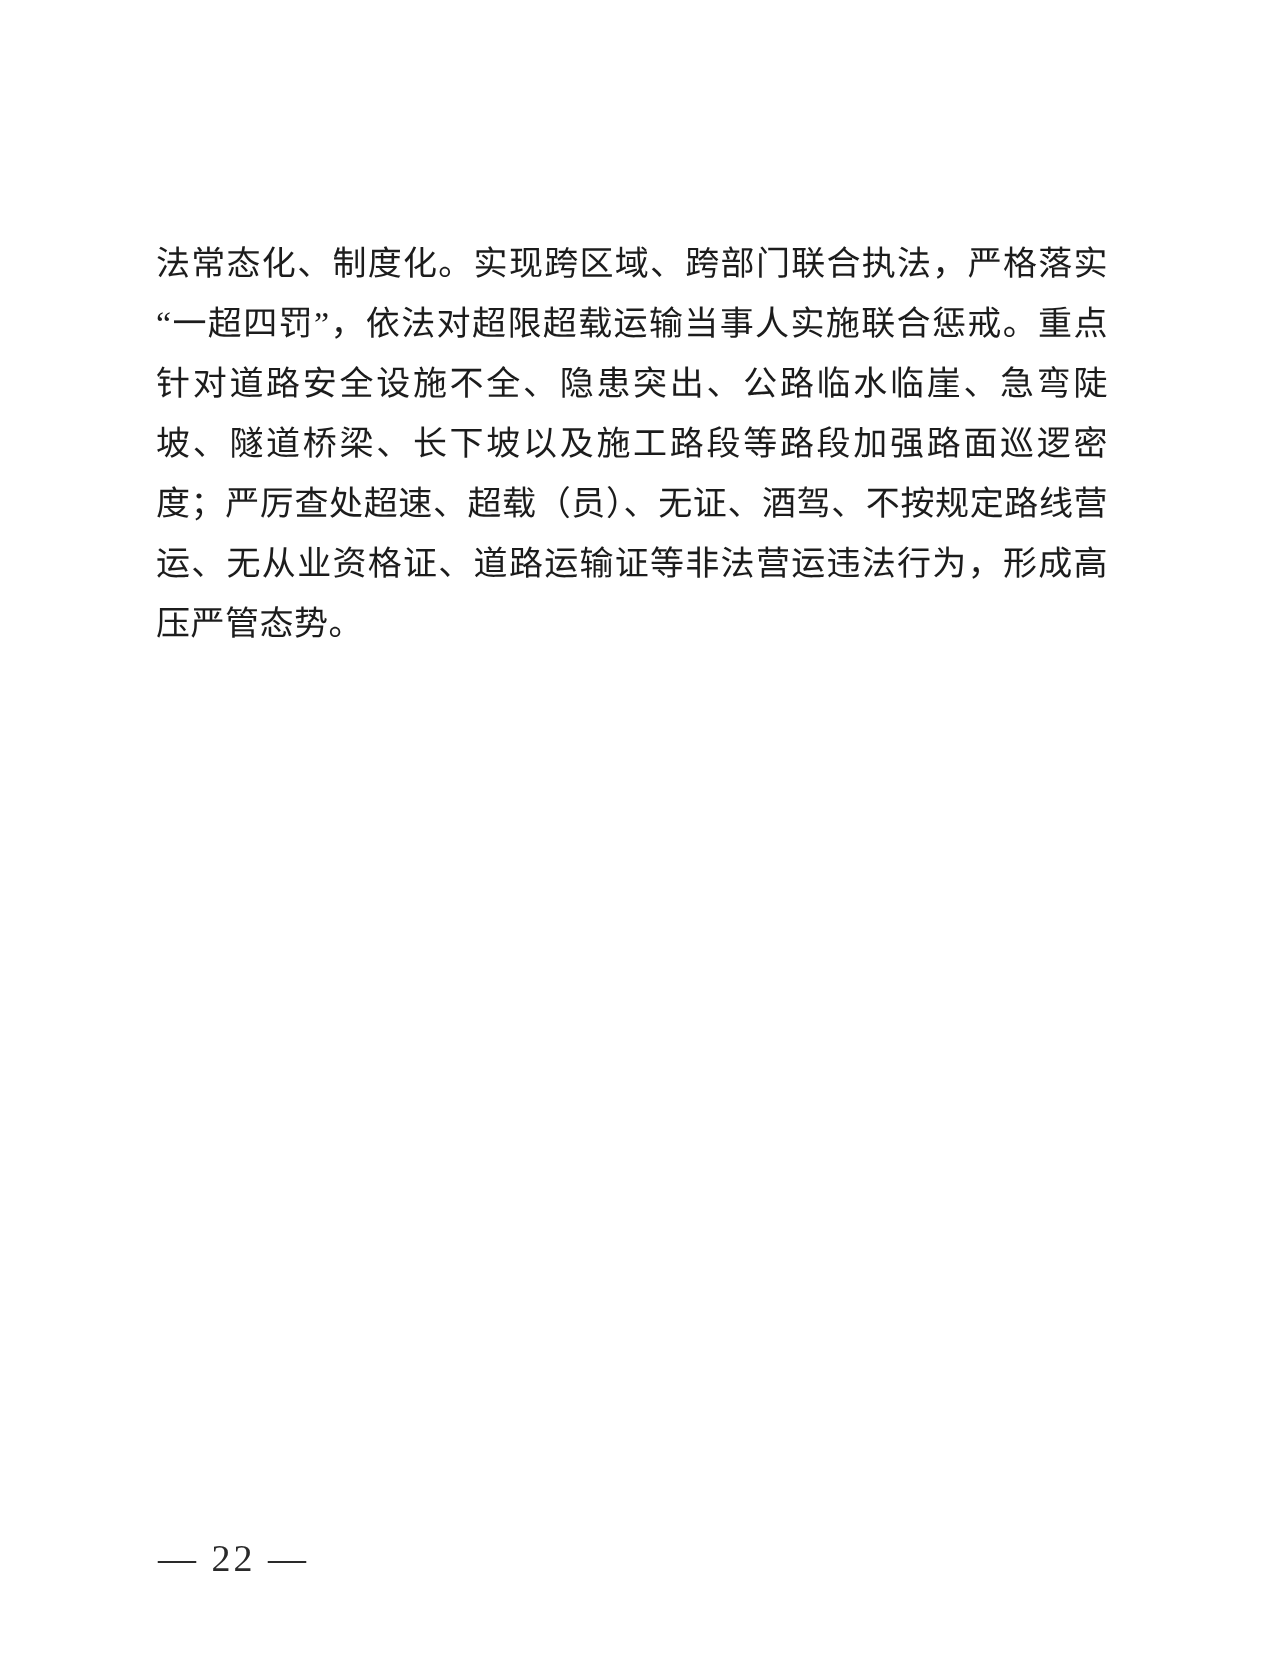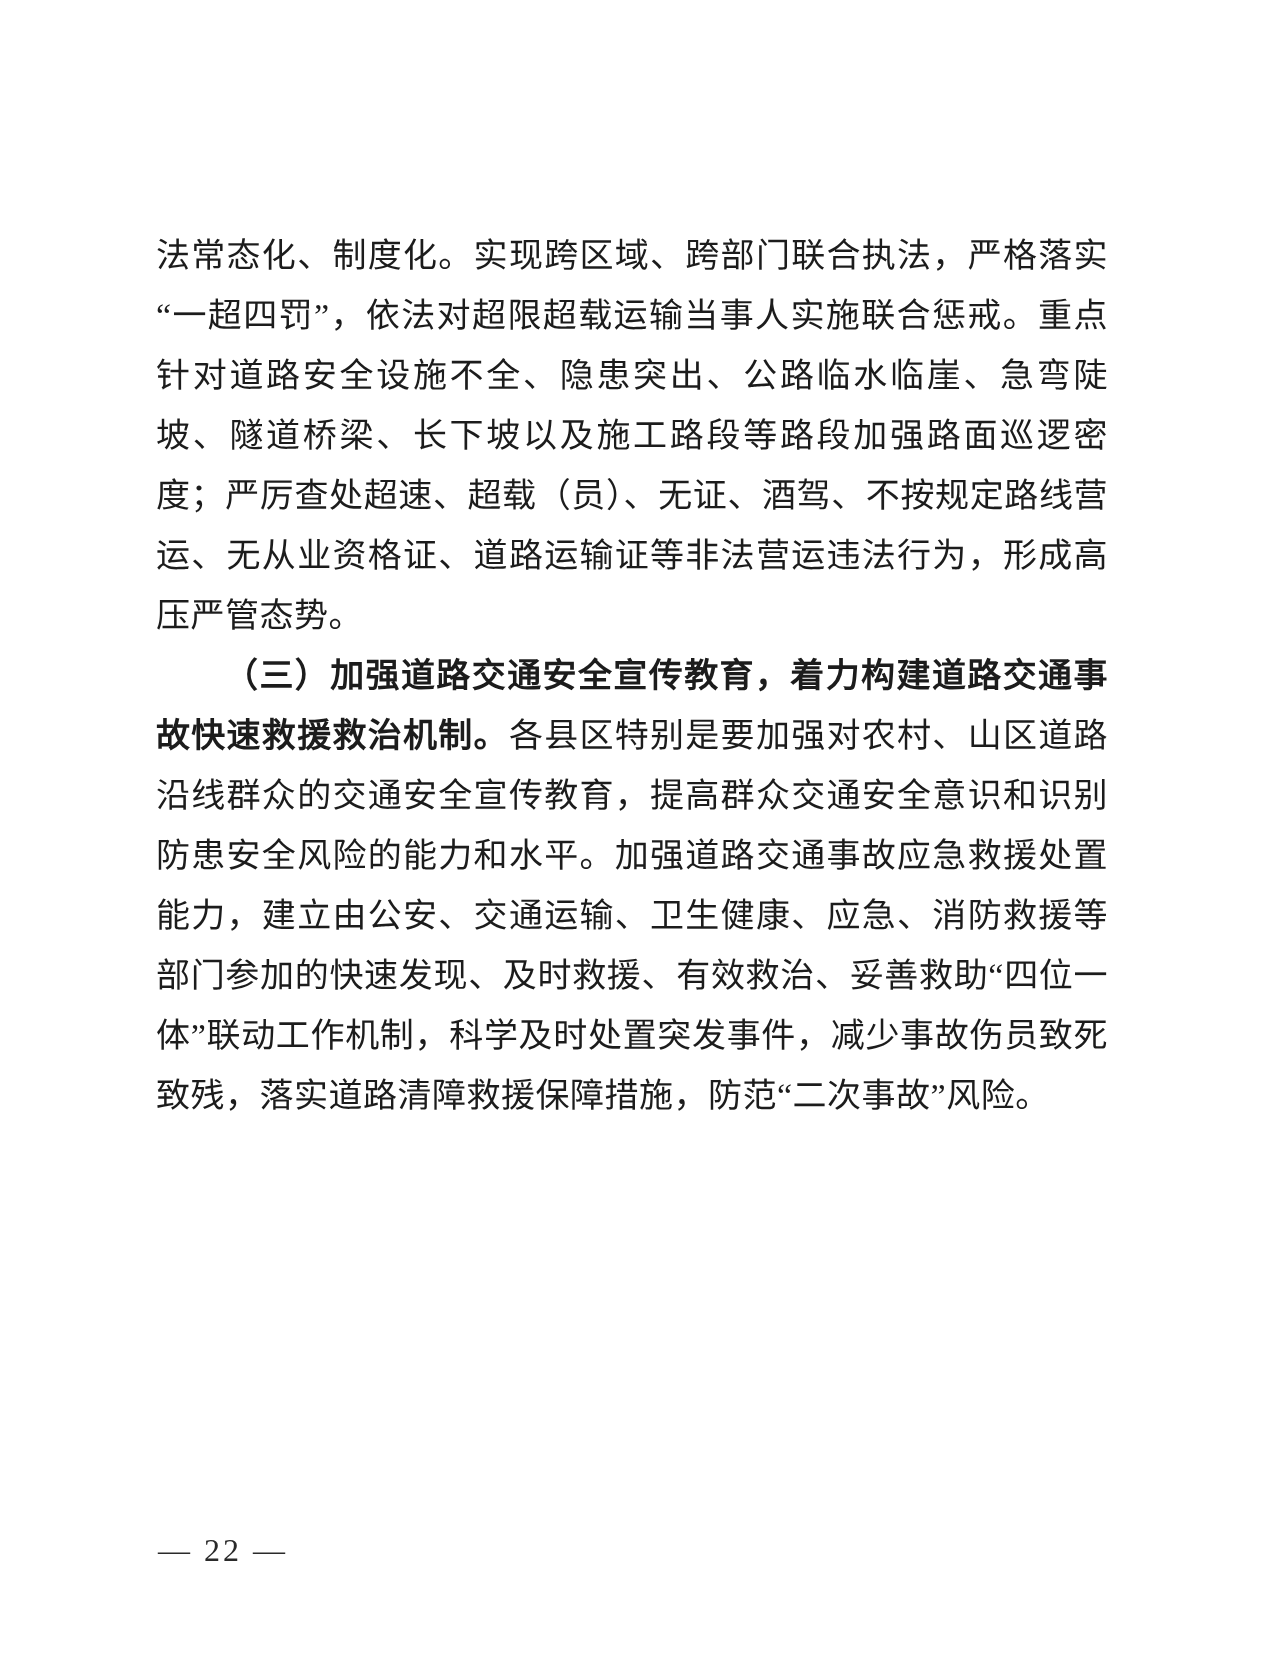--- a/index.html
+++ b/index.html
@@ -13,20 +13,21 @@
     height: 1656px;
     position: relative;
     font-family: "Liberation Serif", "DejaVu Serif", serif;
     color: #1c1c1c;
     overflow: hidden;
   }
   .page {
     position: absolute;
     inset: 0;
     background: #ffffff;
+    margin-top: 8px;
   }
   .doc {
     position: absolute;
     left: 156px;
     top: 226px;
     width: 952px;
     font-size: 34px;
     line-height: 60px;
     text-align: justify;
     text-align-last: left;
@@ -40,35 +41,34 @@
   .para.indent {
     text-indent: 2em;
   }
   .section-heading {
     font-weight: 700;
   }
   .footer {
     position: absolute;
     left: 158px;
     top: 1532px;
-    font-size: 32px;
+    font-size: 38px;
     line-height: 36px;
     color: #2a2a2a;
     letter-spacing: 3px;
   }
 </style>
 </head>
 <body>
 
 <div class="page">
 
   <main class="doc">
 
     <p class="para"><span>法常态化、制度化。实现跨区域、跨部门联合执法，严格落实“一超四罚”，依法对超限超载运输当事人实施联合惩戒。重点针对道路安全设施不全、隐患突出、公路临水临崖、急弯陡坡、隧道桥梁、长下坡以及施工路段等路段加强路面巡逻密度；严厉查处超速、超载（员）、无证、酒驾、不按规定路线营运、无从业资格证、道路运输证等非法营运违法行为，形成高压严管态势。</span></p>
 
-    <p class="para indent"><span class="section-heading">（三）加强道路交通安全宣传教育，着力构建道路交通事故快速救援救治机制。</span><span>各县区特别是要加强对农村、山区道路沿线群众的交通安全宣传教育，提高群众交通安全意识和识别防患安全风险的能力和水平。加强道路交通事故应急救援处置能力，建立由公安、交通运输、卫生健康、应急、消防救援等部门参加的快速发现、及时救援、有效救治、妥善救助“四位一体”联动工作机制，科学及时处置突发事件，减少事故伤员致死致残，落实道路清障救援保障措施，防范“二次事故”风险。</span></p>
 
 
   </main>
 
   <footer class="footer"><span>— 22 —</span></footer>
 
 </div>
 
 </body></html>

